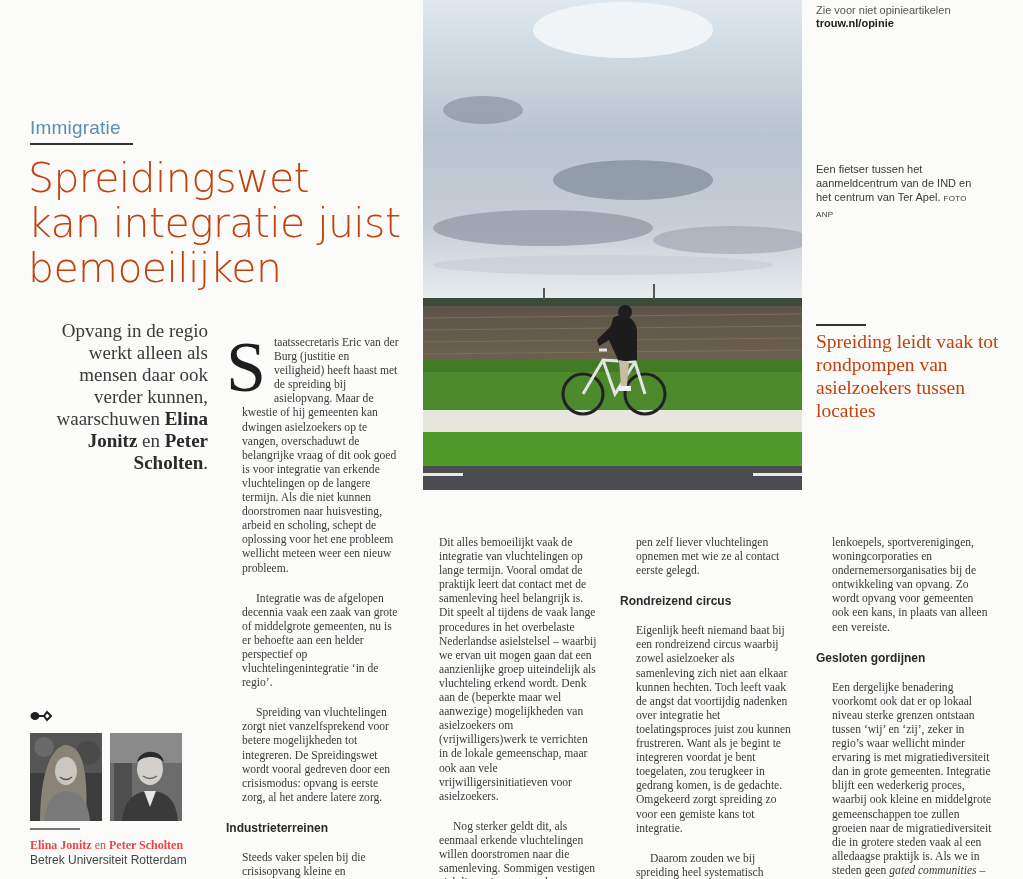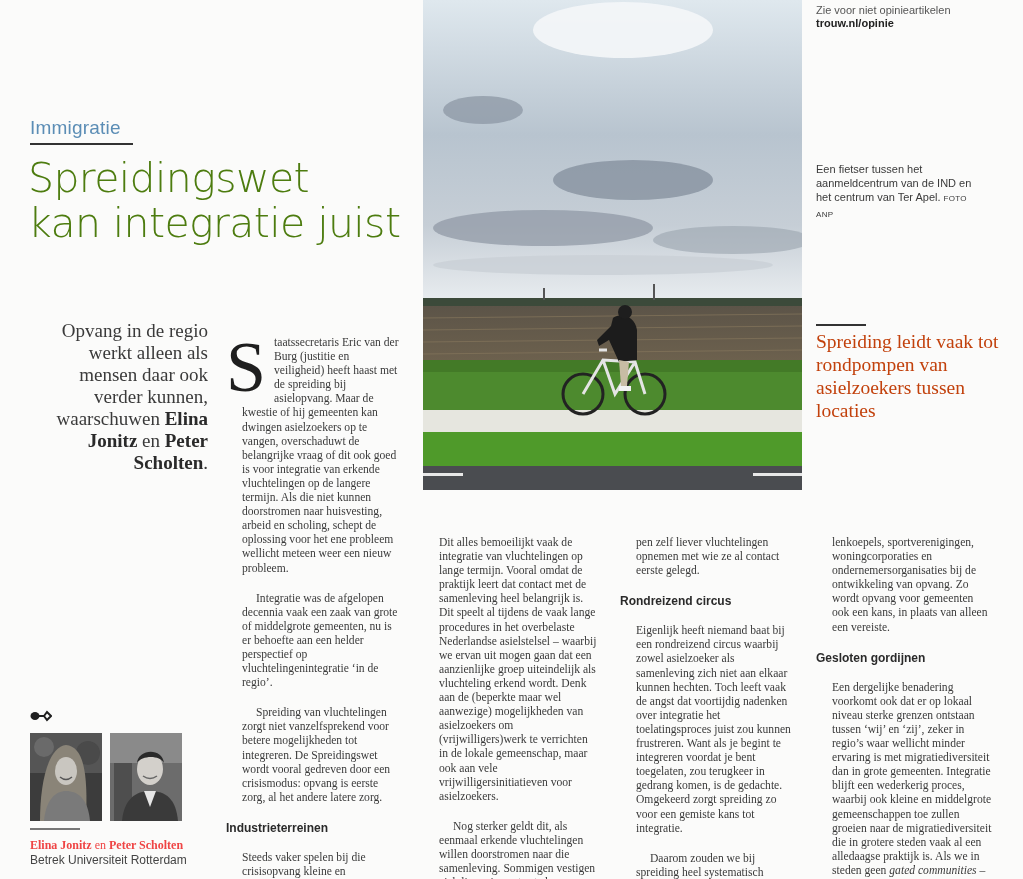--- a/index.html
+++ b/index.html
@@ -4,21 +4,21 @@
 <style>
   * { box-sizing: border-box; margin: 0; padding: 0; }
   html, body { width: 1023px; height: 879px; overflow: hidden; background: #fbfbfa; }
   body { position: relative; font-family: "Liberation Serif", serif; color: #3a3a3a; }
 
   .abs { position: absolute; }
 
   
   .kicker { left: 30px; top: 117px; font-family: "Liberation Sans", sans-serif; font-size: 19px; color: #5b8db5; font-weight: 300; letter-spacing: 0.2px; }
   .kicker-rule { left: 30px; top: 143px; width: 103px; height: 2px; background: #333; }
-  .headline { left: 28px; top: 156px; width: 390px; font-family: "DejaVu Sans", sans-serif; font-weight: 200; font-size: 41px; line-height: 45px; color: #4d7c0f; letter-spacing: -0.6px; }
+  .headline { left: 28px; top: 156px; width: 390px; font-family: "DejaVu Sans", sans-serif; font-weight: 200; font-size: 41px; line-height: 45px; color: #c2410c; letter-spacing: -0.6px; }
 
   
   .intro { left: 30px; top: 320px; width: 178px; font-family: "Liberation Serif", serif; font-size: 19px; line-height: 22px; color: #3a3a3a; text-align: right; }
   .intro b { font-weight: bold; color: #2a2a2a; }
 
   
   .trouw-mark { left: 30px; top: 710px; width: 22px; height: 12px; }
   .photo { top: 733px; height: 88px; width: 72px; overflow: hidden; }
   .photo1 { left: 30px; }
   .photo2 { left: 110px; }
@@ -53,20 +53,21 @@
   .pullquote { left: 816px; top: 330px; width: 200px; font-family: "Liberation Serif", serif; font-size: 19.5px; line-height: 23px; color: #c2410c; }
 </style>
 </head>
 <body>
 
 <div class="abs kicker">Immigratie</div>
 <div class="abs kicker-rule"></div>
 <h1 class="abs headline">
   <span>Spreidingswet</span><br>
   <span>kan integratie juist</span><br>
+  <span>bemoeilijken</span>
 </h1>
 
 <div class="abs intro">
   <span>Opvang in de regio werkt alleen als mensen daar ook verder kunnen, waarschuwen </span><b>Elina Jonitz</b><span> en </span><b>Peter Scholten</b><span>.</span>
 </div>
 
 <svg class="abs trouw-mark" viewBox="0 0 22 12">
   <ellipse cx="5" cy="6" rx="4.5" ry="4" fill="#1f1f1f"></ellipse>
   <rect x="8" y="5" width="6" height="2" fill="#1f1f1f"></rect>
   <polygon points="14,6 17,2 21,6 17,10" fill="none" stroke="#1f1f1f" stroke-width="2"></polygon>

